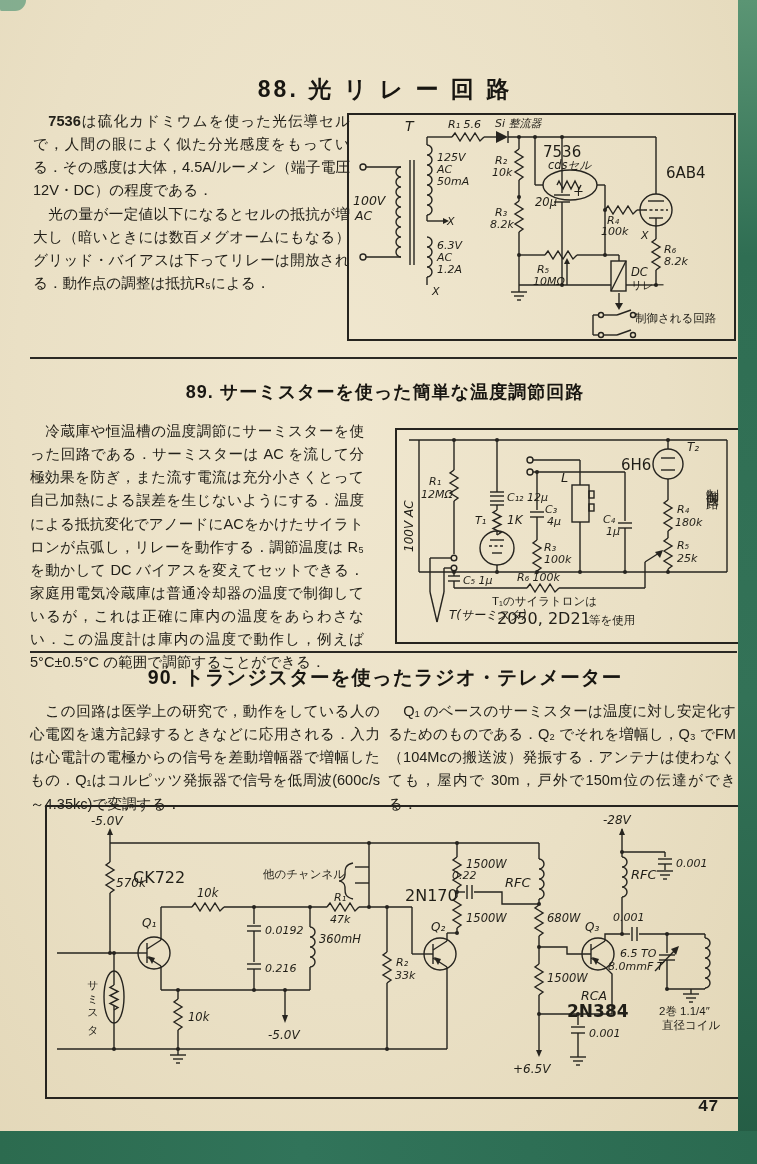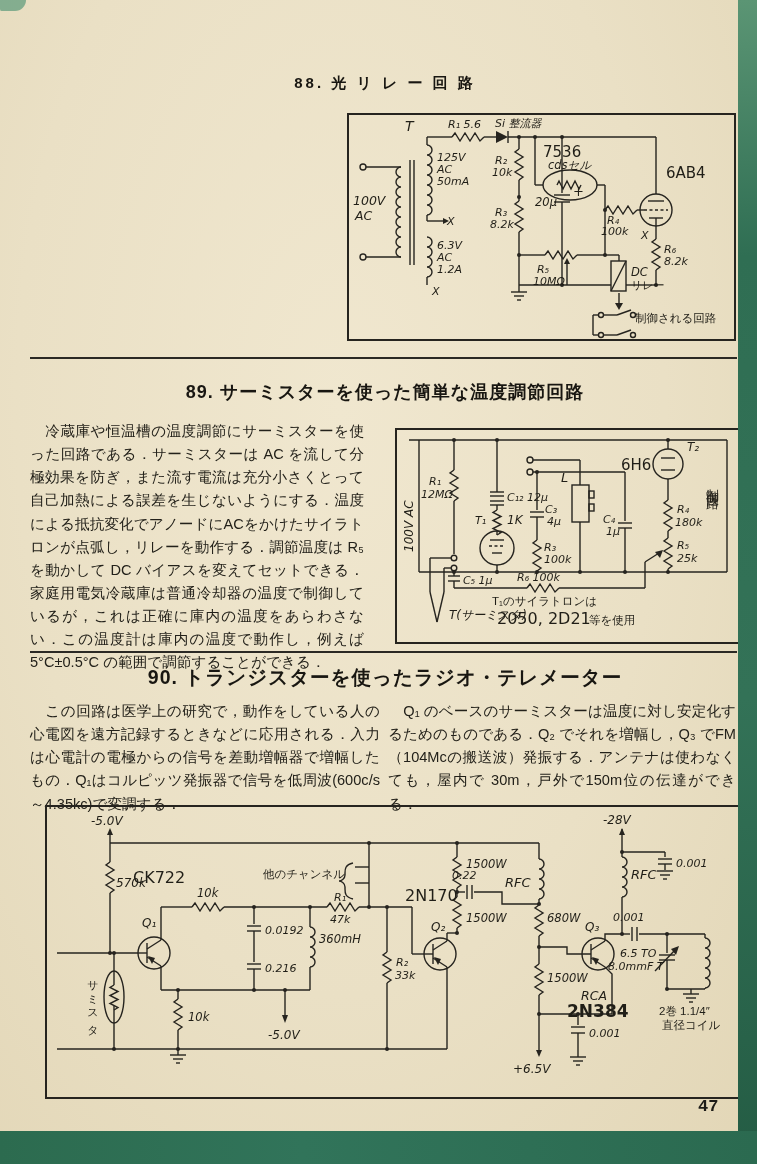--- a/index.html
+++ b/index.html
@@ -5,21 +5,21 @@
   html,body{margin:0;padding:0}
   body{width:757px;height:1164px;position:relative;overflow:hidden;
        background:radial-gradient(ellipse at 45% 35%, #f0e7cf 0%, #eae0c5 55%, #e2d6b6 100%);
        font-family:"Liberation Sans",sans-serif;color:#24221b}
   .edge-right{position:absolute;top:0;right:0;width:19px;height:1164px;
        background:linear-gradient(180deg,#5b9574 0%,#2f6e53 22%,#337257 60%,#245c44 100%)}
   .edge-bottom{position:absolute;left:0;top:1131px;width:757px;height:33px;
        background:linear-gradient(90deg,#2c6b4f,#31745a 40%,#2b6a50)}
   .edge-topleft{position:absolute;left:0;top:0;width:26px;height:11px;background:#6aa182;border-radius:0 0 12px 2px;opacity:.8}
   .heading{position:absolute;left:30px;width:710px;text-align:center;font-weight:bold;color:#181611}
-  .h88{top:74px;font-size:15px;letter-spacing:3px}
+  .h88{top:74px;font-size:23px;letter-spacing:3px}
   .h89{top:380px;font-size:18px;letter-spacing:1px}
   .h90{top:664px;font-size:19.5px;letter-spacing:1px}
   .col{position:absolute;color:#23211a}
   .col p{margin:0;text-indent:1.05em;font-size:14.6px;line-height:1.585;text-align:justify}
   .b{font-weight:bold}
   .rule{position:absolute;left:30px;width:707px;height:2px;background:#2b2924}
   .ckt{position:absolute;border:2px solid #26241f}
   .ckt svg{display:block}
   .ckt svg line,.ckt svg path,.ckt svg rect,.ckt svg circle,.ckt svg ellipse,.ckt svg polyline{stroke:#26241f;stroke-width:1.4;fill:none}
   .ckt svg .dot{fill:#26241f;stroke:none}
@@ -36,20 +36,22 @@
   .pageno{position:absolute;left:698px;top:1097px;font-family:Liberation Mono, monospace;font-weight:bold;font-size:17px;color:#1d1c18}
 </style>
 </head>
 <body>
 
 <div class="edge-topleft"></div>
 
 <div class="heading h88">88. 光 リ レ ー 回 路</div>
 
 <div class="col" style="left:33px;top:110px;width:317px">
+  <p><span class="b">7536</span><span>は硫化カドミウムを使った光伝導セルで，人間の眼によく似た分光感度をもっている．その感度は大体，4.5A/ルーメン（端子電圧12V・DC）の程度である．</span></p>
+  <p>光の量が一定値以下になるとセルの抵抗が増大し（暗いときには数百メグオームにもなる）グリッド・バイアスは下ってリレーは開放される．動作点の調整は抵抗R₅による．</p>
 </div>
 
 <div class="ckt" style="left:347px;top:113px;width:385px;height:224px">
 <svg width="385" height="224" viewBox="0 0 385 224">
   <g>
     <circle cx="14" cy="52" r="3"></circle>
         <circle cx="14" cy="142" r="3"></circle>
     <line x1="17" y1="52" x2="52" y2="52"></line>
         <line x1="17" y1="142" x2="52" y2="142"></line>
   </g>

